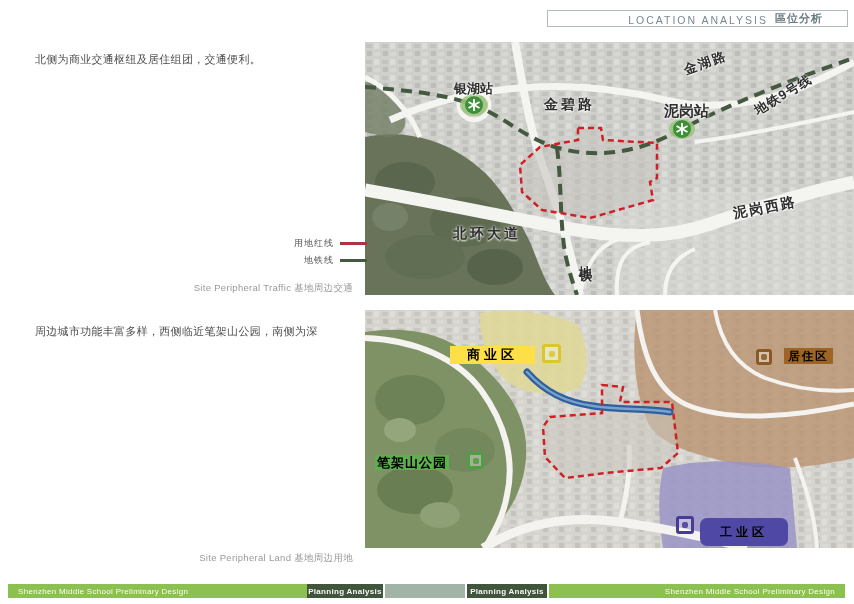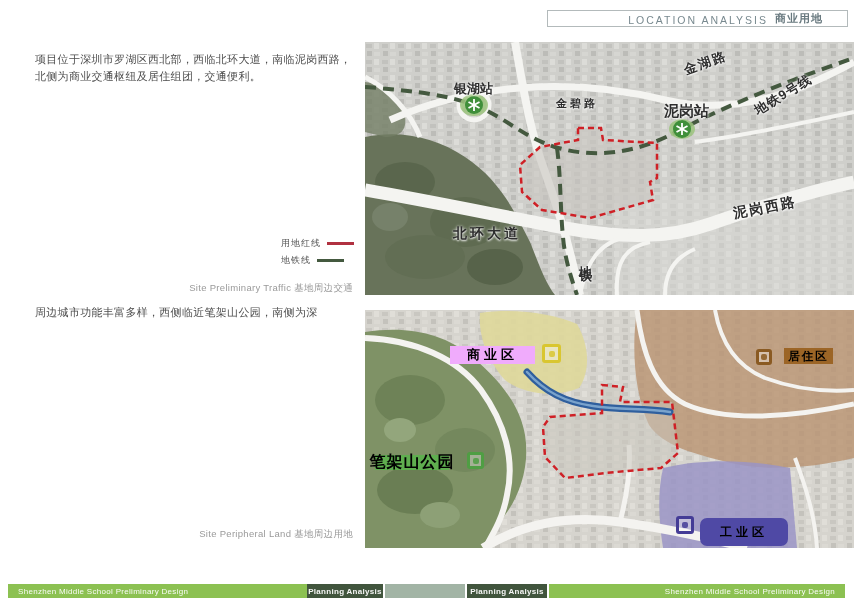--- a/index.html
+++ b/index.html
@@ -9,44 +9,44 @@
 
 
 .header-box{position:absolute;left:547px;top:10px;width:301px;height:17px;border:1px solid #b3babb;
   display:flex;align-items:flex-end;justify-content:flex-end;padding-right:24px;gap:7px}
 .header-en{font-size:10.5px;letter-spacing:2px;color:#78898f}
 .header-zh{font-size:11px;font-weight:bold;color:#68797f;letter-spacing:1px}
 
 
 .para{position:absolute;width:332px;font-size:11px;line-height:17px;color:#4d4d4d;letter-spacing:.3px}
 .para1{left:35px;top:51px}
-.para2{left:35px;top:304px}
+.para2{left:35px;top:323px}
 
 
 .map{position:absolute;left:365px;overflow:hidden}
 .map1{top:42px;width:489px;height:253px}
 .map2{top:310px;width:489px;height:238px}
 .mlabel{position:absolute;font-weight:bold;color:#2e2e2e;white-space:nowrap;
   text-shadow:0 0 3px rgba(255,255,255,.95),0 1px 2px rgba(255,255,255,.9)}
 
 
 .legend{position:absolute;left:281px}
 .legend1{top:237px}
 .legend2{top:474px}
-.legend-row{display:flex;align-items:center;width:86px}
+.legend-row{display:flex;align-items:center;justify-content:flex-end;width:86px}
 .legend1 .legend-row{margin-bottom:4px}
 .legend2 .legend-row{margin-bottom:5px}
 .legend-row .lab{font-size:9px;color:#555;letter-spacing:1px}
 .legend1 .sw{width:27px;height:3px;margin-left:6px}
 .legend2 .sw{width:24px;height:8px;margin-left:6px;border-radius:1px}
 
 
 .caption{position:absolute;width:206px;text-align:right;font-size:9.5px;color:#9a9a9a;letter-spacing:.3px}
 .caption1{left:147px;top:282px}
-.caption2{left:147px;top:528px}
+.caption2{left:147px;top:552px}
 
 
 .zone-box{position:absolute;display:flex;align-items:center;justify-content:center;
   font-weight:bold;white-space:nowrap}
 .zone-icon{position:absolute;border-style:solid;border-width:3px;border-radius:3px;
   background:rgba(255,255,255,.35);display:flex;align-items:center;justify-content:center}
 .zone-icon .dot{width:6px;height:6px;border-radius:2px;opacity:.85}
 
 
 .footer-seg{position:absolute;top:584px;height:14px;display:flex;align-items:center;
@@ -57,25 +57,24 @@
 .f-dark-r{left:467px;width:80px;background:#41553d;justify-content:center;font-weight:bold}
 .f-green-r{left:549px;width:296px;background:#8cc152;justify-content:flex-end;padding-right:10px}
 </style>
 </head>
 <body>
 
 <div class="page">
 
   <div class="header-box">
     <span class="header-en">LOCATION ANALYSIS</span>
-    <span class="header-zh">商业用地</span>
+    <span class="header-zh">區位分析</span>
   </div>
 
   <div class="para para1">
-    <div>项目位于深圳市罗湖区西北部，西临北环大道，南临泥岗西路，</div>
     <div>北侧为商业交通枢纽及居住组团，交通便利。</div>
   </div>
 
   <div class="map map1">
     <svg viewBox="0 0 489 253" width="489" height="253">
       <defs>
         <pattern id="urb1" width="16" height="16" patternUnits="userSpaceOnUse">
           <rect width="16" height="16" fill="#cfcfcb"></rect>
           <rect x="1" y="2" width="6" height="4" fill="#c2c2be"></rect>
           <rect x="9" y="1" width="5" height="6" fill="#dcdcd8"></rect>
@@ -131,41 +130,41 @@
         <circle cx="317" cy="87" r="9" fill="#3f8f3a"></circle>
         <g stroke="#ffffff" stroke-width="1.8">
           <line x1="317" y1="81" x2="317" y2="93"></line>
           <line x1="311.5" y1="84" x2="322.5" y2="90"></line>
           <line x1="311.5" y1="90" x2="322.5" y2="84"></line>
         </g>
       </g>
     </svg>
     
     <div class="mlabel" style="left:89px;top:38px;font-size:13px">银湖站</div>
-    <div class="mlabel" style="left:191px;top:54px;font-size:11px;letter-spacing:3px">金碧路</div>
+    <div class="mlabel" style="left:179px;top:54px;font-size:14px;letter-spacing:3px">金碧路</div>
     <div class="mlabel" style="left:318px;top:12px;font-size:13px;letter-spacing:2px;transform:rotate(-20deg)">金湖路</div>
     <div class="mlabel" style="left:299px;top:60px;font-size:15px">泥岗站</div>
     <div class="mlabel" style="left:386px;top:44px;font-size:13px;letter-spacing:1px;transform:rotate(-31deg)">地铁9号线</div>
     <div class="mlabel" style="left:368px;top:157px;font-size:14px;letter-spacing:2px;transform:rotate(-11deg)">泥岗西路</div>
     <div class="mlabel" style="left:88px;top:183px;font-size:14px;letter-spacing:3px">北环大道</div>
     <div class="mlabel" style="left:211px;top:213px;font-size:13px;writing-mode:vertical-rl;letter-spacing:4px">地铁</div>
   </div>
 
   <div class="legend legend1">
     <div class="legend-row">
       <span class="lab">用地红线</span>
       <span class="sw" style="background-color: rgb(176, 49, 64);"></span>
     </div>
     <div class="legend-row">
       <span class="lab">地铁线</span>
       <span class="sw" style="background-color: rgb(68, 89, 63);"></span>
     </div>
   </div>
 
-  <div class="caption caption1">Site Preliminary Traffic 基地周边交通</div>
+  <div class="caption caption1">Site Peripheral Traffic 基地周边交通</div>
 
   <div class="para para2">
     <div>周边城市功能丰富多样，西侧临近笔架山公园，南侧为深</div>
   </div>
 
   <div class="map map2">
     <svg viewBox="0 0 489 238" width="489" height="238">
       <defs>
         <pattern id="urb2" width="16" height="16" patternUnits="userSpaceOnUse">
           <rect width="16" height="16" fill="#d6d4ce"></rect>
@@ -204,31 +203,31 @@
       <path d="M237,75 L258,77 L255,92 L307,92 L313,143 L296,158 L240,163 L200,168 L180,147 L178,117 L185,107 L237,103 Z" fill="#cac6be" opacity="0.55"></path>
 
       <g fill="none" stroke-linecap="round">
         <path d="M162,62 C180,82 200,92 228,96 C255,100 280,98 305,102" stroke="#2f5f9e" stroke-width="7"></path>
         <path d="M162,62 C180,82 200,92 228,96 C255,100 280,98 305,102" stroke="#7aa3cc" stroke-width="2.5"></path>
       </g>
 
       <path d="M237,75 L258,77 L255,92 L307,92 L313,143 L296,158 L240,163 L200,168 L180,147 L178,117 L185,107 L237,103 Z" stroke="#cf2026" stroke-width="2.5" stroke-dasharray="6 4" fill="none"></path>
     </svg>
     
-    <div class="zone-box" style="left: 85px; top: 36px; width: 85px; height: 18px; font-size: 13px; letter-spacing: 4px; background-color: #f0abfc;">商业区</div>
+    <div class="zone-box" style="left: 85px; top: 36px; width: 85px; height: 18px; font-size: 13px; letter-spacing: 4px; background-color: #fde047;">商业区</div>
     <div class="zone-icon" style="left: 177px; top: 34px; width: 19px; height: 19px; border-color: rgb(217, 198, 48);">
       <span class="dot" style="background-color: rgb(217, 198, 48);"></span>
     </div>
 
     <div class="zone-icon" style="left: 391px; top: 39px; width: 16px; height: 16px; border-color: rgb(138, 90, 34);">
       <span class="dot" style="background-color: rgb(138, 90, 34);"></span>
     </div>
     <div class="zone-box" style="left: 419px; top: 38px; width: 49px; height: 16px; font-size: 11.5px; letter-spacing: 2px; background-color: rgb(156, 101, 38);">居住区</div>
 
-    <div class="zone-box" style="left: 10px; top: 145px; width: 74px; height: 15px; font-size: 16px; letter-spacing: 1px; background-color: rgb(95, 174, 79);">笔架山公园</div>
+    <div class="zone-box" style="left: 10px; top: 145px; width: 74px; height: 15px; font-size: 13px; letter-spacing: 1px; background-color: rgb(95, 174, 79);">笔架山公园</div>
     <div class="zone-icon" style="left: 102px; top: 142px; width: 17px; height: 17px; border-color: rgb(79, 158, 67);">
       <span class="dot" style="background-color: rgb(79, 158, 67);"></span>
     </div>
 
     <div class="zone-icon" style="left: 311px; top: 206px; width: 18px; height: 18px; border-color: rgb(68, 60, 150);">
       <span class="dot" style="background-color: rgb(68, 60, 150);"></span>
     </div>
     <div class="zone-box" style="left: 335px; top: 208px; width: 88px; height: 28px; font-size: 12px; letter-spacing: 4px; background-color: rgb(79, 73, 165); border-radius: 7px;">工业区</div>
   </div>
 

